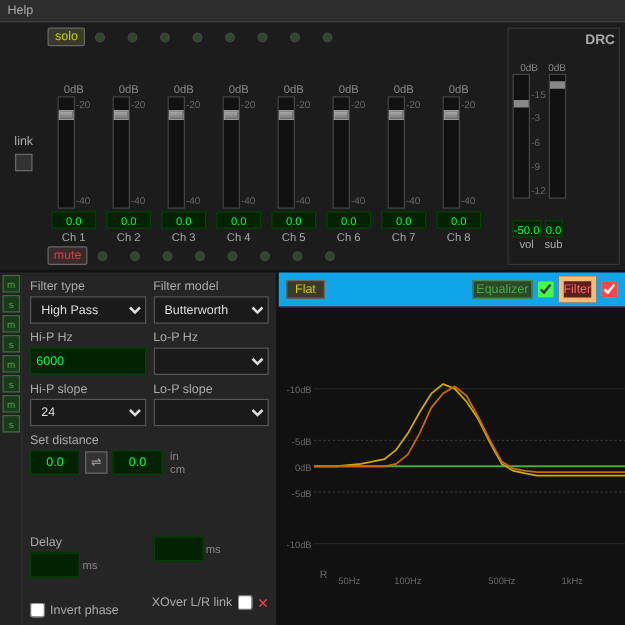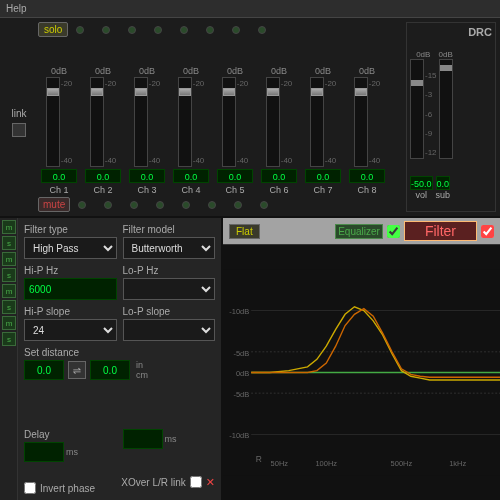--- a/index.html
+++ b/index.html
@@ -395,21 +395,21 @@
       background: #1a1a1a;
       display: flex;
       flex-direction: column;
     }
 
     .eq-toolbar {
       display: flex;
       align-items: center;
       gap: 4px;
       padding: 3px 6px;
-      background: #a3a3a3;
+      background: #0ea5e9;
       border-bottom: 1px solid #333;
     }
 
     .flat-btn {
       background: #3a3a2a;
       border: 1px solid #666;
       color: #cc0;
       font-size: 10px;
       padding: 1px 6px;
       cursor: pointer;
@@ -419,24 +419,24 @@
       background: #2a4a2a;
       border: 1px solid #4a8a4a;
       color: #4aaa4a;
       font-size: 10px;
       padding: 1px 2px;
       cursor: pointer;
     }
 
     .filter-tab {
       background: #4a2a2a;
-      border: 1px solid #fdba74;
+      border: 4px solid #fdba74;
       color: #ff6666;
-      font-size: 14px;
-      padding: 1px 20px;
+      font-size: 10px;
+      padding: 1px 0;
       cursor: pointer;
     }
 
     .filter-tab-active {
       background: #5a2020;
     }
 
     .cb-filter { accent-color: #ff4444; }
     .cb-eq { accent-color: #44ff44; }
 

